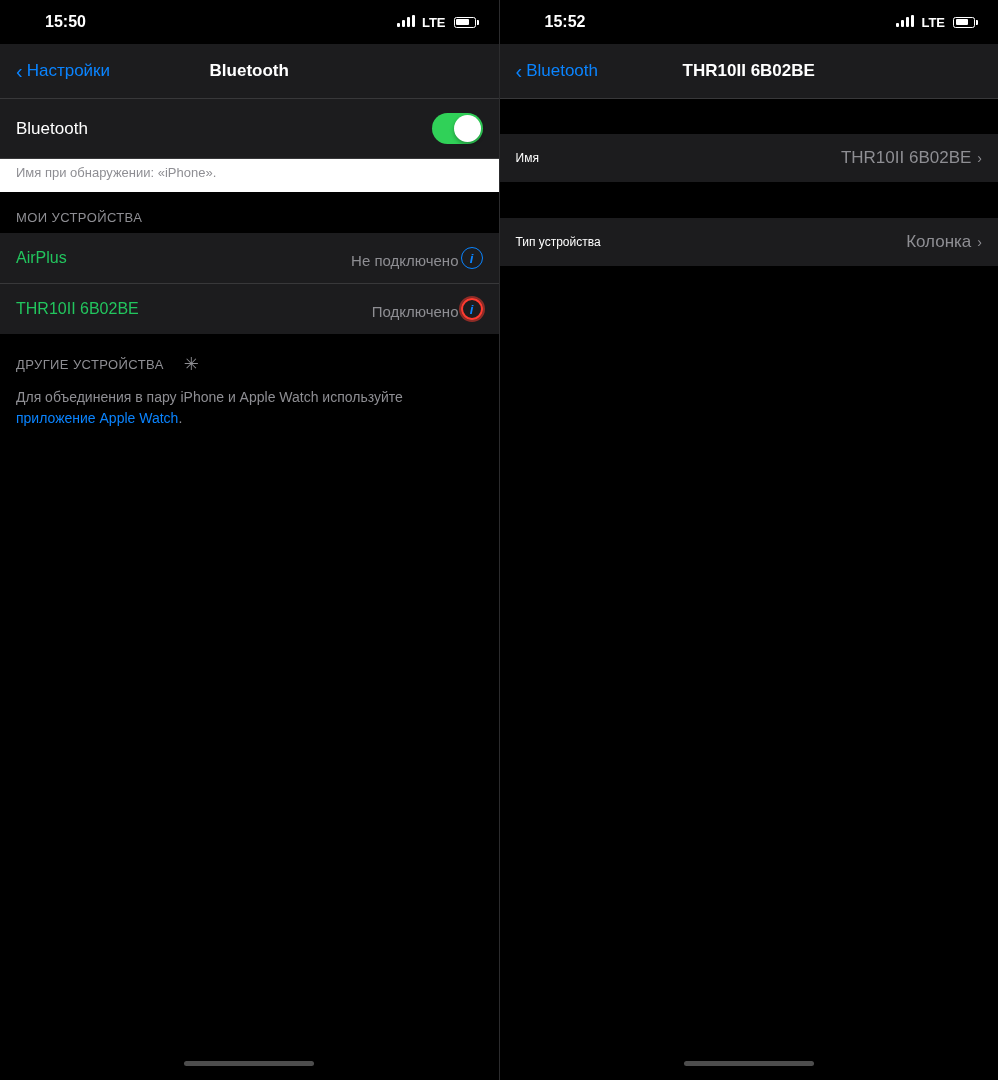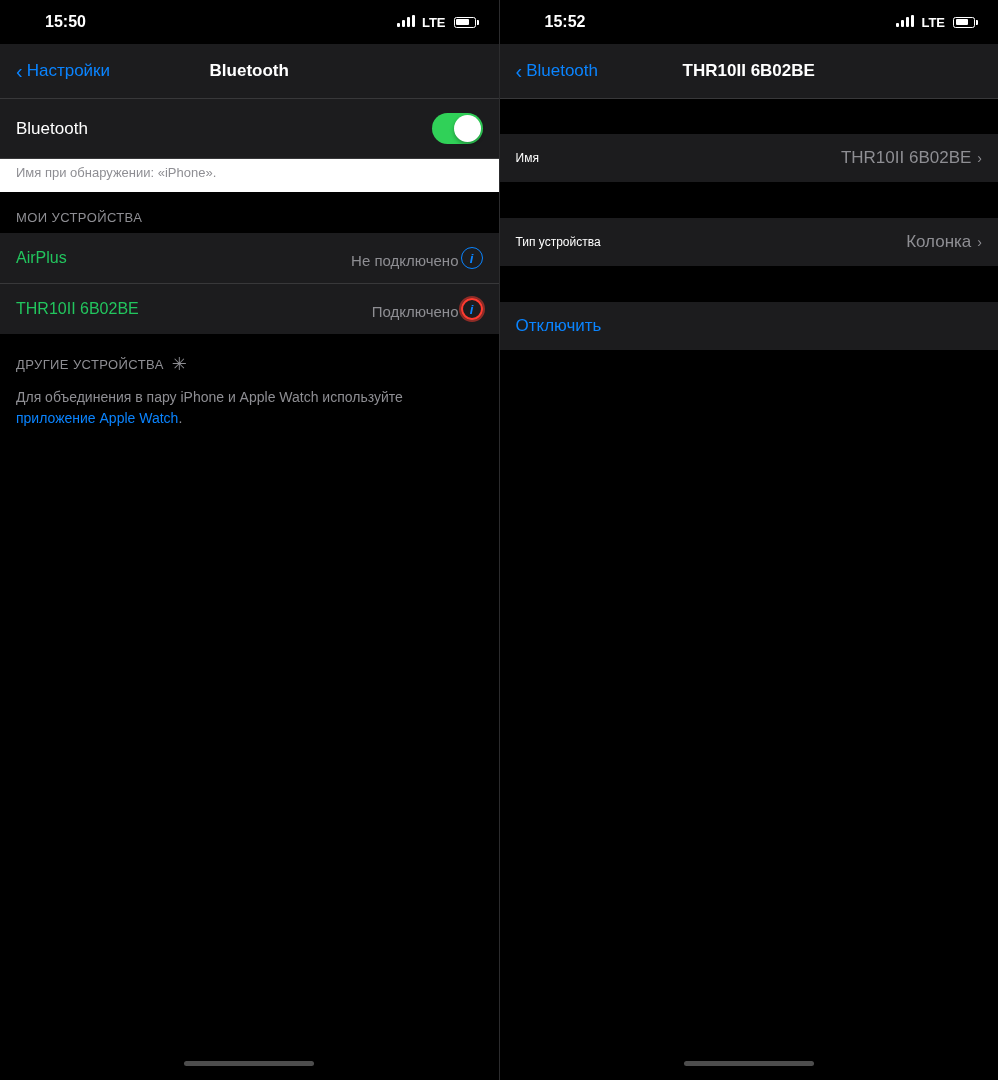--- a/index.html
+++ b/index.html
@@ -230,21 +230,21 @@
 
     .other-section-header {
       color: #8e8e93;
       font-size: 13px;
       padding: 18px 16px 8px;
       text-transform: uppercase;
       letter-spacing: 0.4px;
       background: #000;
       display: flex;
       align-items: center;
-      gap: 8px;
+      gap: 20px;
     }
     .spinner {
       display: inline-block;
       color: #8e8e93;
       font-size: 18px;
     }
 
     .apple-watch-text {
       color: #8e8e93;
       font-size: 14px;
@@ -470,23 +470,20 @@
         <div class="detail-right">
           <span class="detail-value">Колонка</span>
           <span class="chevron-right">›</span>
         </div>
       </div>
     </div>
 
     <div class="spacer-block"></div>
 
     <div class="settings-group">
-      <div class="action-row">
-        <span class="action-label">Отключить</span>
-      </div>
     </div>
 
   </div>
 
   <div class="home-indicator">
     <div class="home-bar"></div>
   </div>
 
 </div>
 

